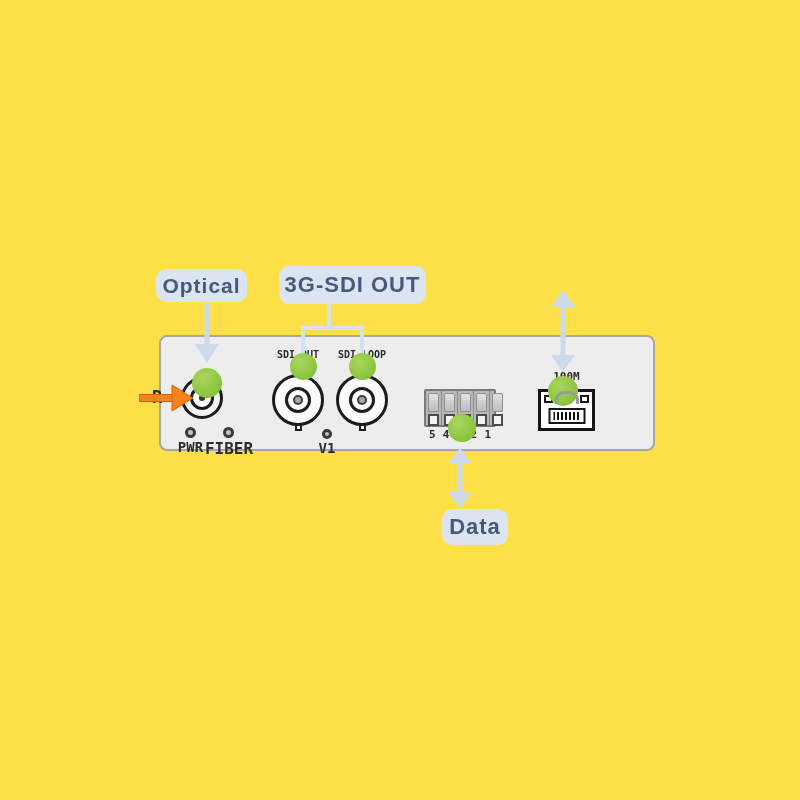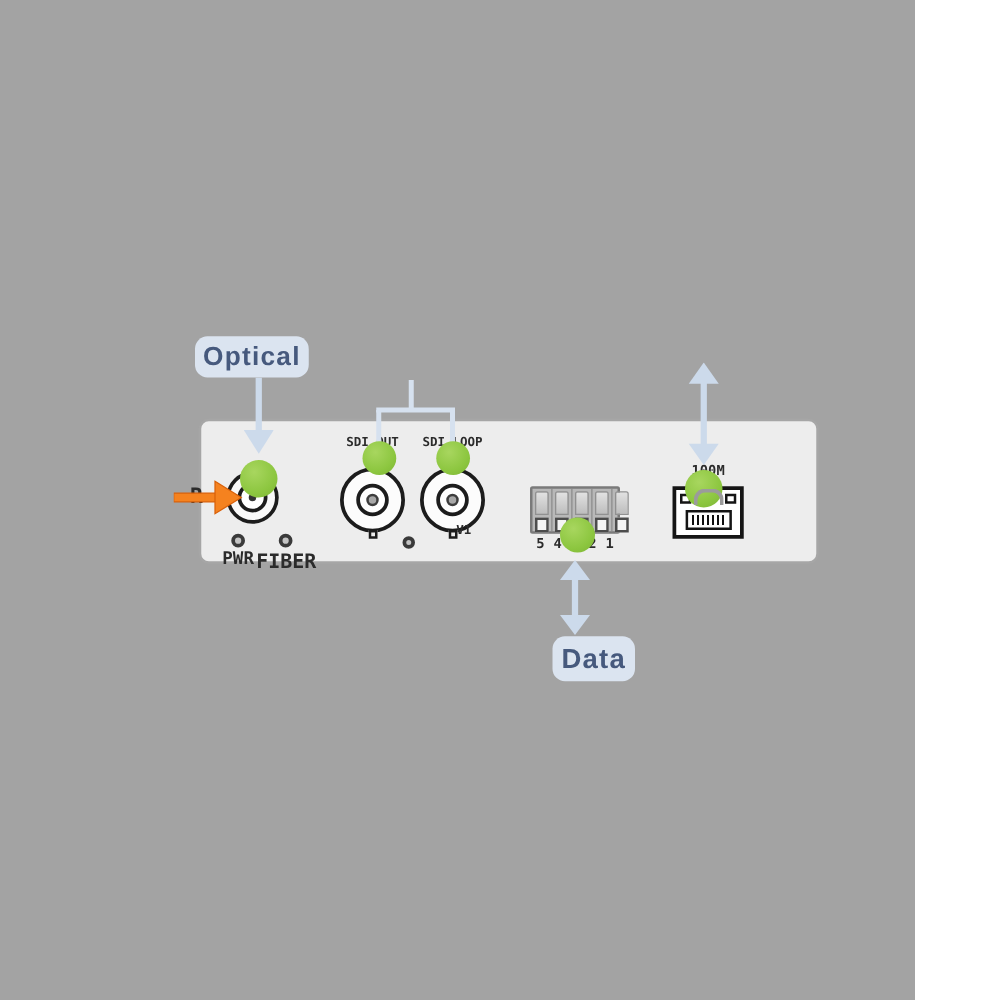--- a/index.html
+++ b/index.html
@@ -1,21 +1,21 @@
 <!DOCTYPE html>
 <html style="--callout-bg: #dbe4f0; --callout-text: #46597d; --arrow: #ccdaeb; --highlight: #8cc63f; --orange: #f5821f; --orange-dark: #d9610a; --panel-bg: #ededed; --panel-border: #a6a6a6; --ink: #2b2b2b;"><head>
 <meta charset="utf-8">
 <style>
   :root{
     --callout-bg:#dbe4f0; --callout-text:#46597d; --arrow:#ccdaeb;
     --highlight:#8cc63f; --orange:#f5821f; --orange-dark:#d9610a;
     --panel-bg:#ededed; --panel-border:#a6a6a6; --ink:#2b2b2b;
   }
   html,body{margin:0;padding:0;background:#fff;}
-  #stage{position:relative;width:732px;height:800px;background:#a3a3a3;overflow:hidden;
+  #stage{position:relative;width:800px;height:800px;background:#fde047;overflow:hidden;
          font-family:"Liberation Sans",sans-serif;}
   .abs{position:absolute;}
 
   
   .callout{position:absolute;background:var(--callout-bg);color:var(--callout-text);
     font-weight:bold;border-radius:10px;display:flex;align-items:center;justify-content:center;
     letter-spacing:1px;z-index:4;}
   .co-optical{left:156px;top:269px;width:91px;height:33px;font-size:21px;}
   .co-sdi{left:279px;top:266px;width:147px;height:38px;font-size:22px;}
   .co-eth{left:497px;top:248px;width:124px;height:38px;font-size:22px;}
@@ -66,20 +66,21 @@
     background:repeating-linear-gradient(90deg,#111 0 2px,transparent 2px 4px);}
   .latch{position:absolute;left:555px;top:391px;width:24px;height:13px;border:3px solid #9b9b9b;
     border-bottom:none;border-radius:9px 9px 0 0;box-sizing:border-box;z-index:6;}
 </style>
 </head>
 <body>
 
 <div id="stage">
 
   <div class="callout co-optical">Optical</div>
+  <div class="callout co-sdi">3G-SDI OUT</div>
   <div class="callout co-data">Data</div>
 
   <svg class="abs lines" style="left:195px;top:302px;" width="24" height="62">
     <rect x="9.5" y="0" width="5" height="44" style="fill:var(--arrow)"></rect>
     <polygon points="0,42 24,42 12,61" style="fill:var(--arrow)"></polygon>
   </svg>
 
   <div class="abs bracket" style="left:327px;top:304px;width:4px;height:24px;"></div>
   <div class="abs bracket" style="left:301px;top:326px;width:63px;height:4px;"></div>
   <div class="abs bracket" style="left:301px;top:328px;width:4px;height:34px;"></div>
@@ -125,21 +126,21 @@
 
   <span class="print" style="left:327px;top:349px;width:70px;font-size:10px;">SDI LOOP</span>
   <div class="nub" style="left:359px;top:367px;"></div>
   <div class="ring" style="left:336px;top:374px;width:52px;height:52px;background:#fcfcfc;"></div>
   <div class="ring" style="left:349px;top:387px;width:26px;height:26px;background:#fff;"></div>
   <div class="abs" style="left:357px;top:395px;width:10px;height:10px;background:#a8a8a8;border:2px solid #3e3e3e;border-radius:50%;box-sizing:border-box;z-index:2;"></div>
   <div class="nub" style="left:359px;top:424px;"></div>
   <div class="dot" style="left:349px;top:353px;width:27px;height:27px;"></div>
 
   <div class="led" style="left:322px;top:429px;width:10px;height:10px;"></div>
-  <span class="print" style="left:315px;top:419px;width:24px;font-size:10px;margin-left:44px;">V1</span>
+  <span class="print" style="left:315px;top:440px;width:24px;font-size:14px;">V1</span>
 
   <div class="abs tblock">
     <div class="tcell">
         <div class="screw"></div>
         <div class="hole"></div>
       </div>
     <div class="tcell">
         <div class="screw"></div>
         <div class="hole"></div>
       </div>

